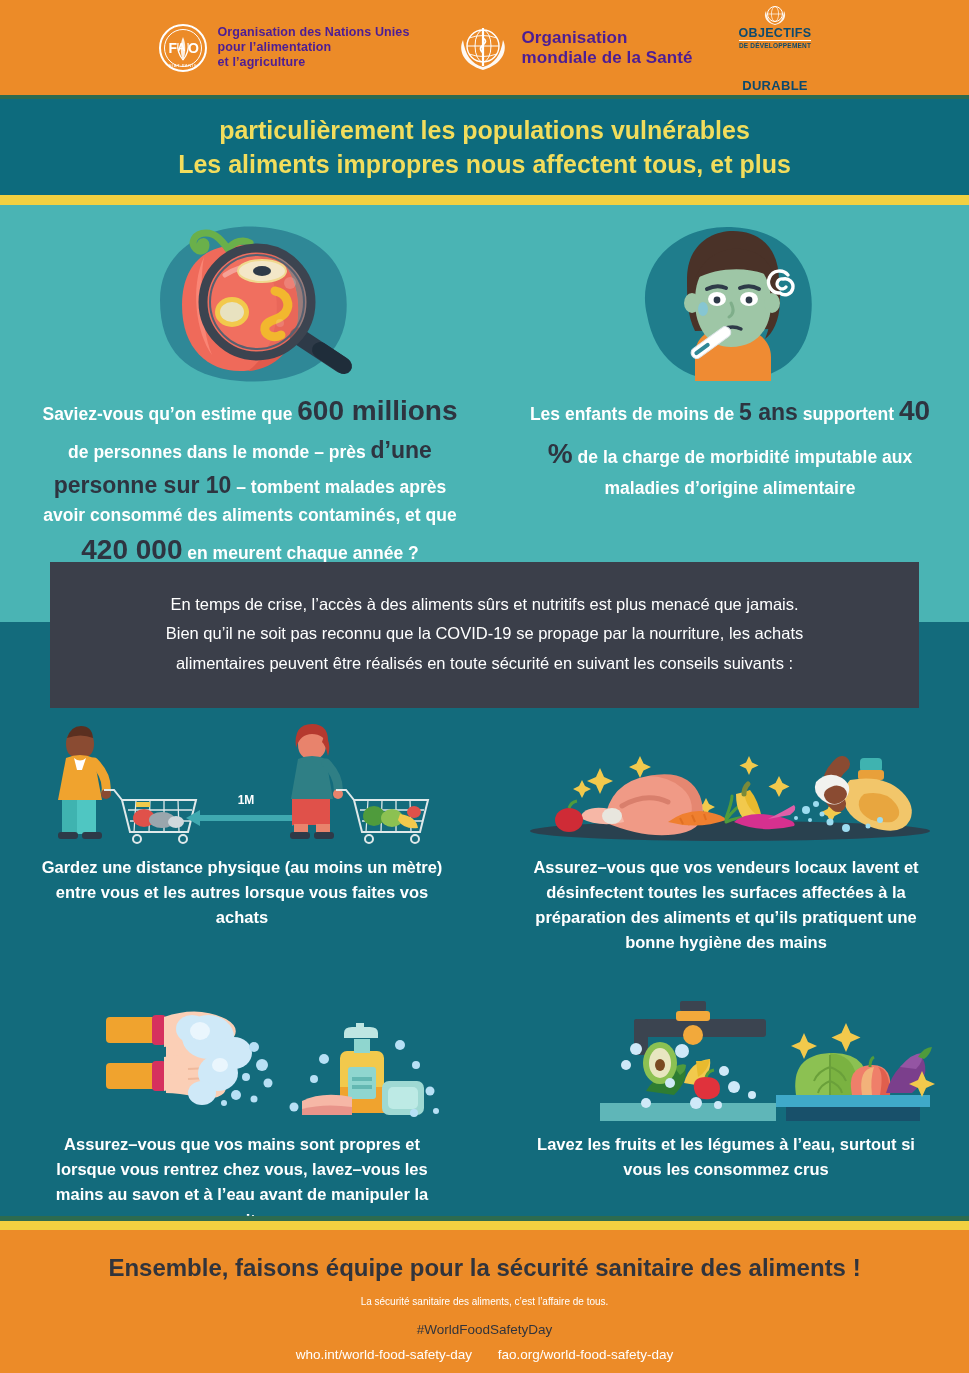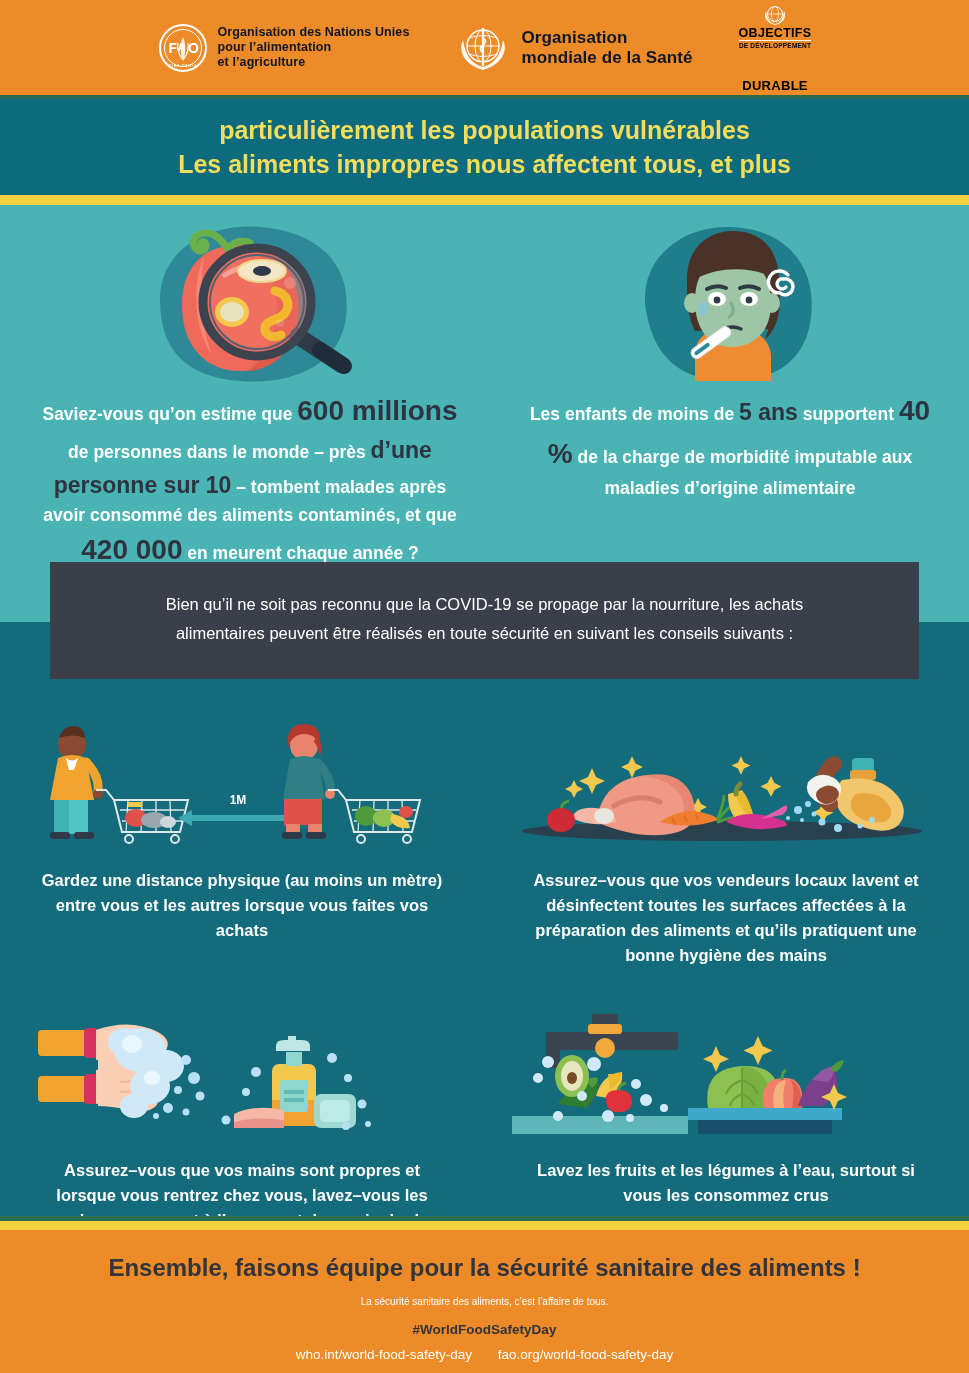--- a/index.html
+++ b/index.html
@@ -13,27 +13,27 @@
 
   
   .logo-bar{
     position:absolute;left:0;top:0;width:969px;height:95px;
     background:#ec8b28;
     display:flex;align-items:center;justify-content:center;gap:46px;
   }
   .logo{display:flex;align-items:center;gap:10px;}
   .logo-mark{flex:0 0 auto;}
   .logo-text{
-    color:#0f172a;font-weight:bold;line-height:1.22;
+    color:#4c1d95;font-weight:bold;line-height:1.22;
     letter-spacing:.1px;
   }
   .fao-text{font-size:12.5px;}
   .who-text{font-size:17px;line-height:1.15;}
   .sdg{
-    color:#000000;text-align:center;line-height:1;
+    color:#0c4a6e;text-align:center;line-height:1;
   }
   .sdg-top{font-size:12.5px;font-weight:bold;letter-spacing:.3px;border-bottom:1.5px solid #fff;padding-bottom:1px;}
   .sdg-mid{font-size:6.5px;font-weight:bold;letter-spacing:.2px;padding:2px 0 1px;}
   .sdg-bot{font-size:13px;font-weight:bold;letter-spacing:.3px;margin-top:28px;}
 
   .rule-green{position:absolute;left:0;top:95px;width:969px;height:4px;background:#2d6b4f;}
 
   
   .title-band{
     position:absolute;left:0;top:99px;width:969px;height:96px;
@@ -78,36 +78,36 @@
     margin:0;color:#ffffff;font-size:16.5px;text-align:center;
     line-height:1.78;font-weight:500;
   }
 
   
   .tips{
     position:absolute;left:0;top:706px;width:969px;
   }
   .tip-row{display:flex;}
   .tip{width:484px;box-sizing:border-box;padding:6px 28px 0;}
-  .tip-art{height:132px;display:flex;align-items:flex-end;justify-content:flex-start;}
+  .tip-art{height:132px;display:flex;align-items:flex-end;justify-content:flex-end;}
   .tip-cap{
     color:#ffffff;font-size:16.5px;font-weight:bold;text-align:center;
-    line-height:1.52;margin-top:24px;padding:0 6px;
+    line-height:1.52;margin-top:11px;padding:0 6px;
   }
 
   
   .footer-rule-green{position:absolute;left:0;top:1216px;width:969px;height:5px;background:#2d6b4f;}
   .footer-rule-yellow{position:absolute;left:0;top:1221px;width:969px;height:9px;background:#f2d040;}
   .footer{
     position:absolute;left:0;top:1230px;width:969px;height:143px;
     background:#ec8b28;text-align:center;padding-top:22px;box-sizing:border-box;
   }
   .f-main{color:#31343c;font-size:24px;font-weight:bold;line-height:1.3;}
   .f-sub{color:#ffffff;font-size:10px;margin-top:13px;font-weight:500;}
-  .f-tag{color:#31343c;font-size:13.5px;font-weight:bold;margin-top:15px;}
+  .f-tag{color:#31343c;font-size:13.5px;font-weight:normal;margin-top:15px;}
   .f-links{color:#ffffff;font-size:13.5px;margin-top:10px;}
   .f-links span{margin:0 11px;}
 
   
   svg{display:block;}
 </style>
 </head>
 <body>
 
 <div class="page">
@@ -246,20 +246,21 @@
       </div>
       <div class="stat-text">
         <span>Les enfants de moins de </span><span class="hl-lg">5 ans</span><span> supportent </span><span class="hl">40 %</span><span> de la charge de morbidité imputable aux maladies d’origine alimentaire</span>
       </div>
     </div>
   </div>
 
   <div class="teal-band"></div>
 
   <div class="callout">
+    <p>En temps de crise, l’accès à des aliments sûrs et nutritifs est plus menacé que jamais.</p>
     <p>Bien qu’il ne soit pas reconnu que la COVID-19 se propage par la nourriture, les achats</p>
     <p>alimentaires peuvent être réalisés en toute sécurité en suivant les conseils suivants :</p>
   </div>
 
   <div class="tips">
 
     <div class="tip-row">
 
       <div class="tip">
         <div class="tip-art">

